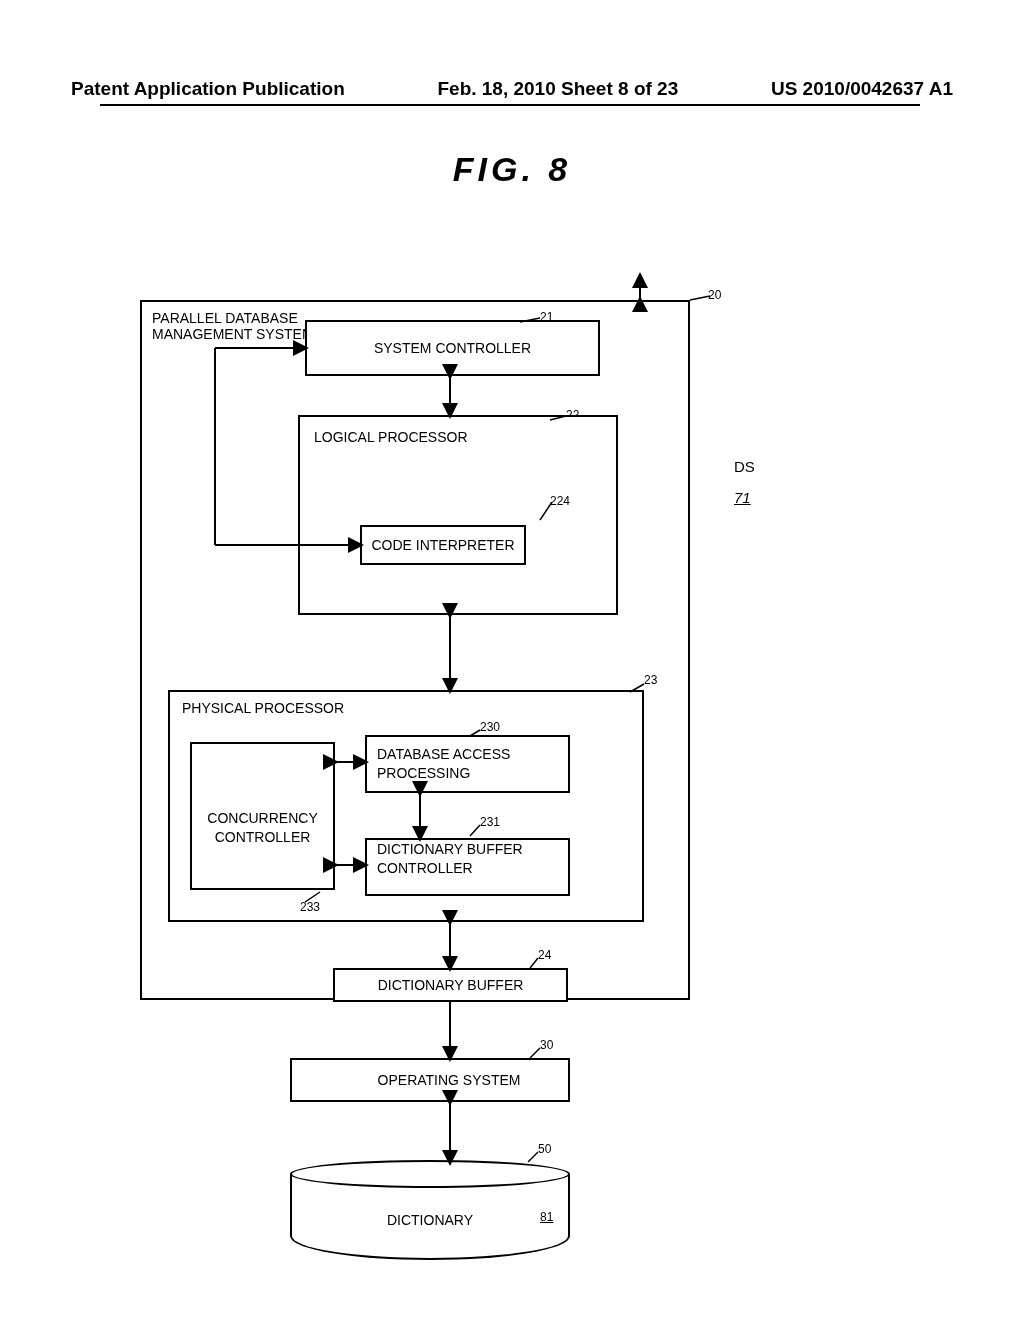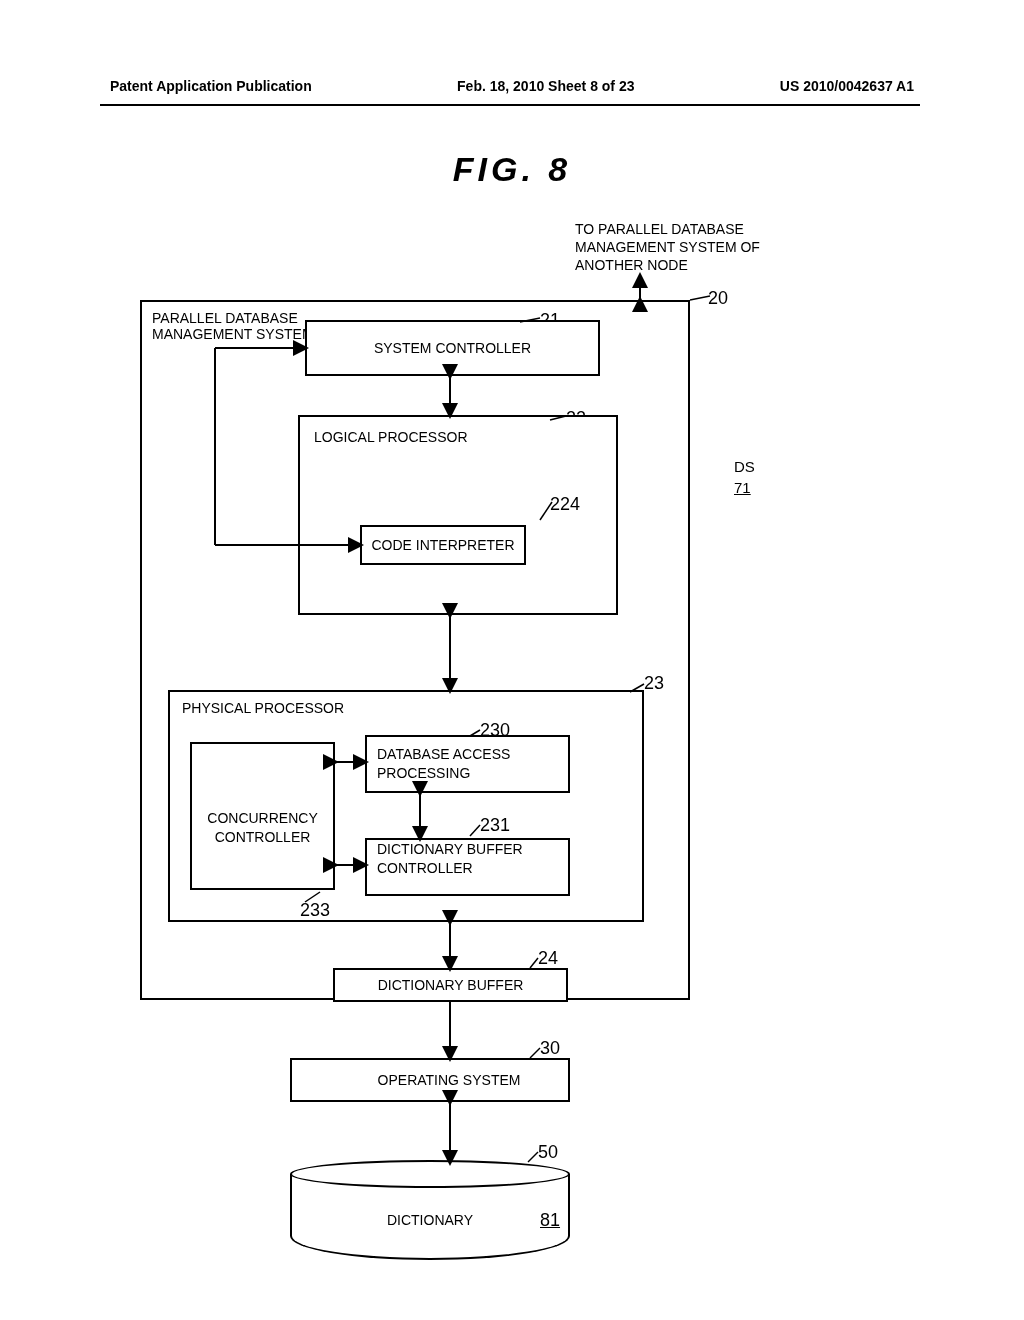--- a/index.html
+++ b/index.html
@@ -15,25 +15,25 @@
   .page {
     position: relative;
     width: 1024px;
     height: 1320px;
   }
   .header {
     position: absolute;
     top: 78px;
     left: 0;
     width: 1024px;
-    padding: 0 110px;
+    padding: 0 71px;
     display: flex;
     justify-content: space-between;
     font-weight: bold;
-    font-size: 14px;
+    font-size: 19px;
   }
   .header-rule {
     position: absolute;
     top: 104px;
     left: 100px;
     width: 820px;
     height: 2px;
     background: #000;
   }
   .fig-title {
@@ -66,21 +66,21 @@
   }
 
   .box {
     position: absolute;
     border: 2px solid #000;
     background: #fff;
     font-size: 14px;
   }
   .ref {
     position: absolute;
-    font-size: 18px;
+    font-size: 12px;
   }
   .ref-u {
     text-decoration: underline;
   }
 
   
   .pdbms {
     top: 100px; left: 20px;
     width: 550px; height: 700px;
   }
@@ -228,21 +228,20 @@
     <span>Patent Application Publication</span>
     <span>Feb. 18, 2010  Sheet 8 of 23</span>
     <span>US 2010/0042637 A1</span>
   </div>
   <div class="header-rule"></div>
 
   <div class="fig-title">FIG.  8</div>
 
   <div class="stage">
 
-    <div class="note-top">TO PARALLEL DATABASE MANAGEMENT SYSTEM OF ANOTHER NODE</div>
 
     <div class="ref" style="top:88px; left:588px;">20</div>
 
     <div class="box pdbms">
       <div class="pdbms-title">PARALLEL DATABASE MANAGEMENT SYSTEM</div>
     </div>
 
     <div class="ref" style="top:110px; left:420px;">21</div>
     <div class="box syscontroller">
       <div class="ctext">SYSTEM CONTROLLER</div>
@@ -293,21 +292,21 @@
     <div class="cyl">
       <div class="cyl-body"></div>
       <div class="cyl-topring"></div>
       <div class="cyl-label">DICTIONARY</div>
     </div>
 
     <div class="ref ref-u" style="top:1010px; left:420px;">81</div>
 
     <div class="ds-label">
       <div>DS</div>
-      <div class="ref-u" style="">71</div>
+      <div class="ref-u" style="margin-top:10px;font-style:italic;">71</div>
     </div>
 
     <svg class="conn" width="780" height="1080">
       <defs>
         <marker id="ah" markerWidth="8" markerHeight="8" refX="6" refY="4" orient="auto">
           <path d="M0,0 L8,4 L0,8 Z" fill="#000"></path>
         </marker>
       </defs>
 
       <line x1="520" y1="100" x2="520" y2="76" stroke="#000" stroke-width="2" marker-end="url(#ah)" marker-start="url(#ah)"></line>

